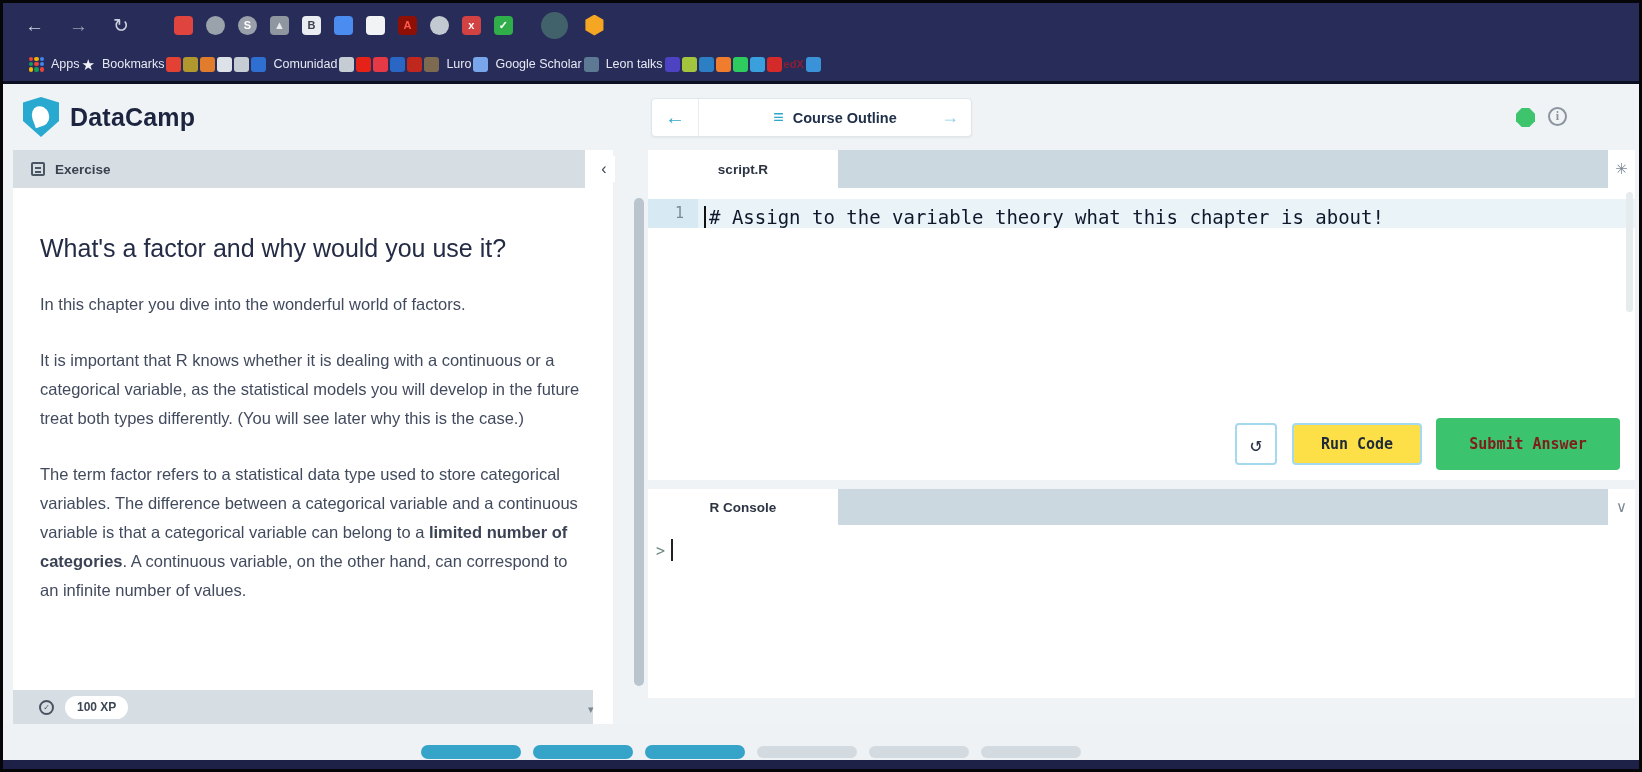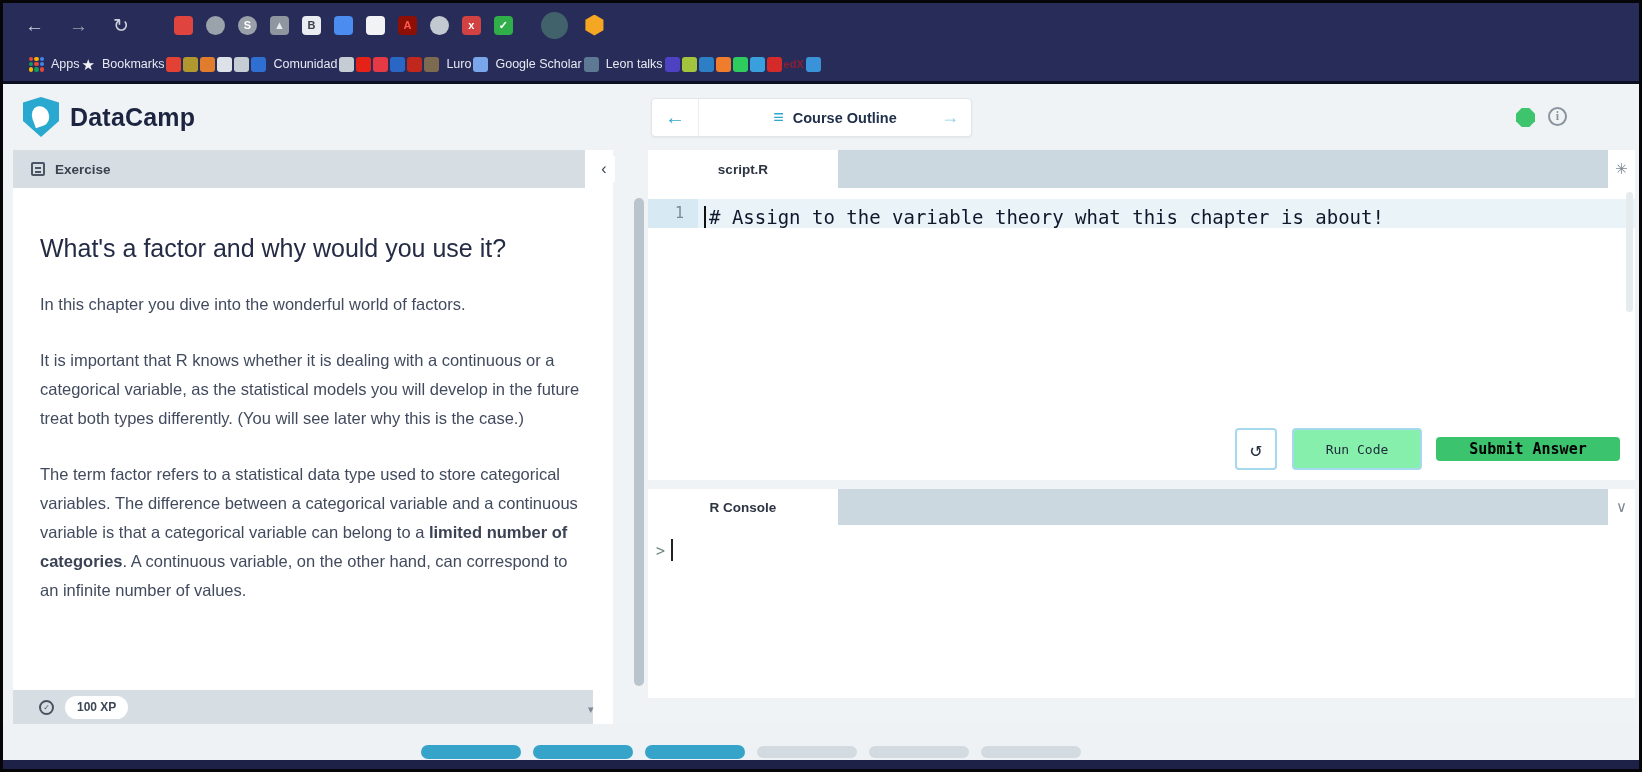--- a/index.html
+++ b/index.html
@@ -93,24 +93,24 @@
                display:flex; align-items:center; justify-content:center; color:#7d8893; font-size:15px; cursor:pointer; }
   .editor { position:relative; height:292px; background:#fff; font-family:"DejaVu Sans Mono", monospace; }
   .code-line { position:absolute; top:11px; left:0; width:100%; height:29px; display:flex; background:#e9f3f8; }
   .gutter { width:50px; background:#d7eaf3; color:#7a8b98; font-size:15px; text-align:right;
             padding:5px 14px 0 0; flex:none; }
   .code-text { font-size:19px; color:#0f172a; padding-top:12px; white-space:pre; display:flex; align-items:flex-end; }
   .caret { display:inline-block; width:2px; height:22px; background:#111; margin:0 3px 0 6px; }
   .actions { position:absolute; right:15px; bottom:10px; display:flex; align-items:center; }
   .btn-reset { width:42px; height:42px; background:#fff; border:2px solid #a5d9ed; border-radius:4px;
                color:#2b3445; font-size:20px; display:flex; align-items:center; justify-content:center; cursor:pointer; }
-  .btn-run { width:130px; height:42px; background:#86efac; border:2px solid #a5d9ed; border-radius:4px;
-             color:#1e2a3a; font-size:13px; font-weight:normal; display:flex; align-items:center;
+  .btn-run { width:130px; height:42px; background:#fde047; border:2px solid #a5d9ed; border-radius:4px;
+             color:#1e2a3a; font-size:15px; font-weight:bold; display:flex; align-items:center;
              justify-content:center; margin-left:15px; cursor:pointer; }
-  .btn-submit { width:184px; height:24px; background:#3bc46d; border:none; border-radius:4px; color:#000000;
+  .btn-submit { width:184px; height:52px; background:#3bc46d; border:none; border-radius:4px; color:#7f1d1d;
                 font-size:15px; font-weight:bold; display:flex; align-items:center; justify-content:center;
                 margin-left:14px; cursor:pointer; }
   .pane-gap { height:9px; }
   .console-tabbar { position:relative; height:36px; background:#ccd8df; display:flex; }
   .console-body { height:173px; background:#fff; padding:14px 0 0 8px;
                   font-family:"DejaVu Sans Mono", monospace; display:flex; align-items:flex-start; }
   .prompt { color:#6e8a7c; font-size:15px; padding-top:3px; }
   .console-caret { width:2px; height:22px; background:#222; margin-left:6px; }
   .editor-scroll { position:absolute; right:2px; top:4px; width:7px; height:120px; background:#e6ebee; border-radius:4px; }
 

